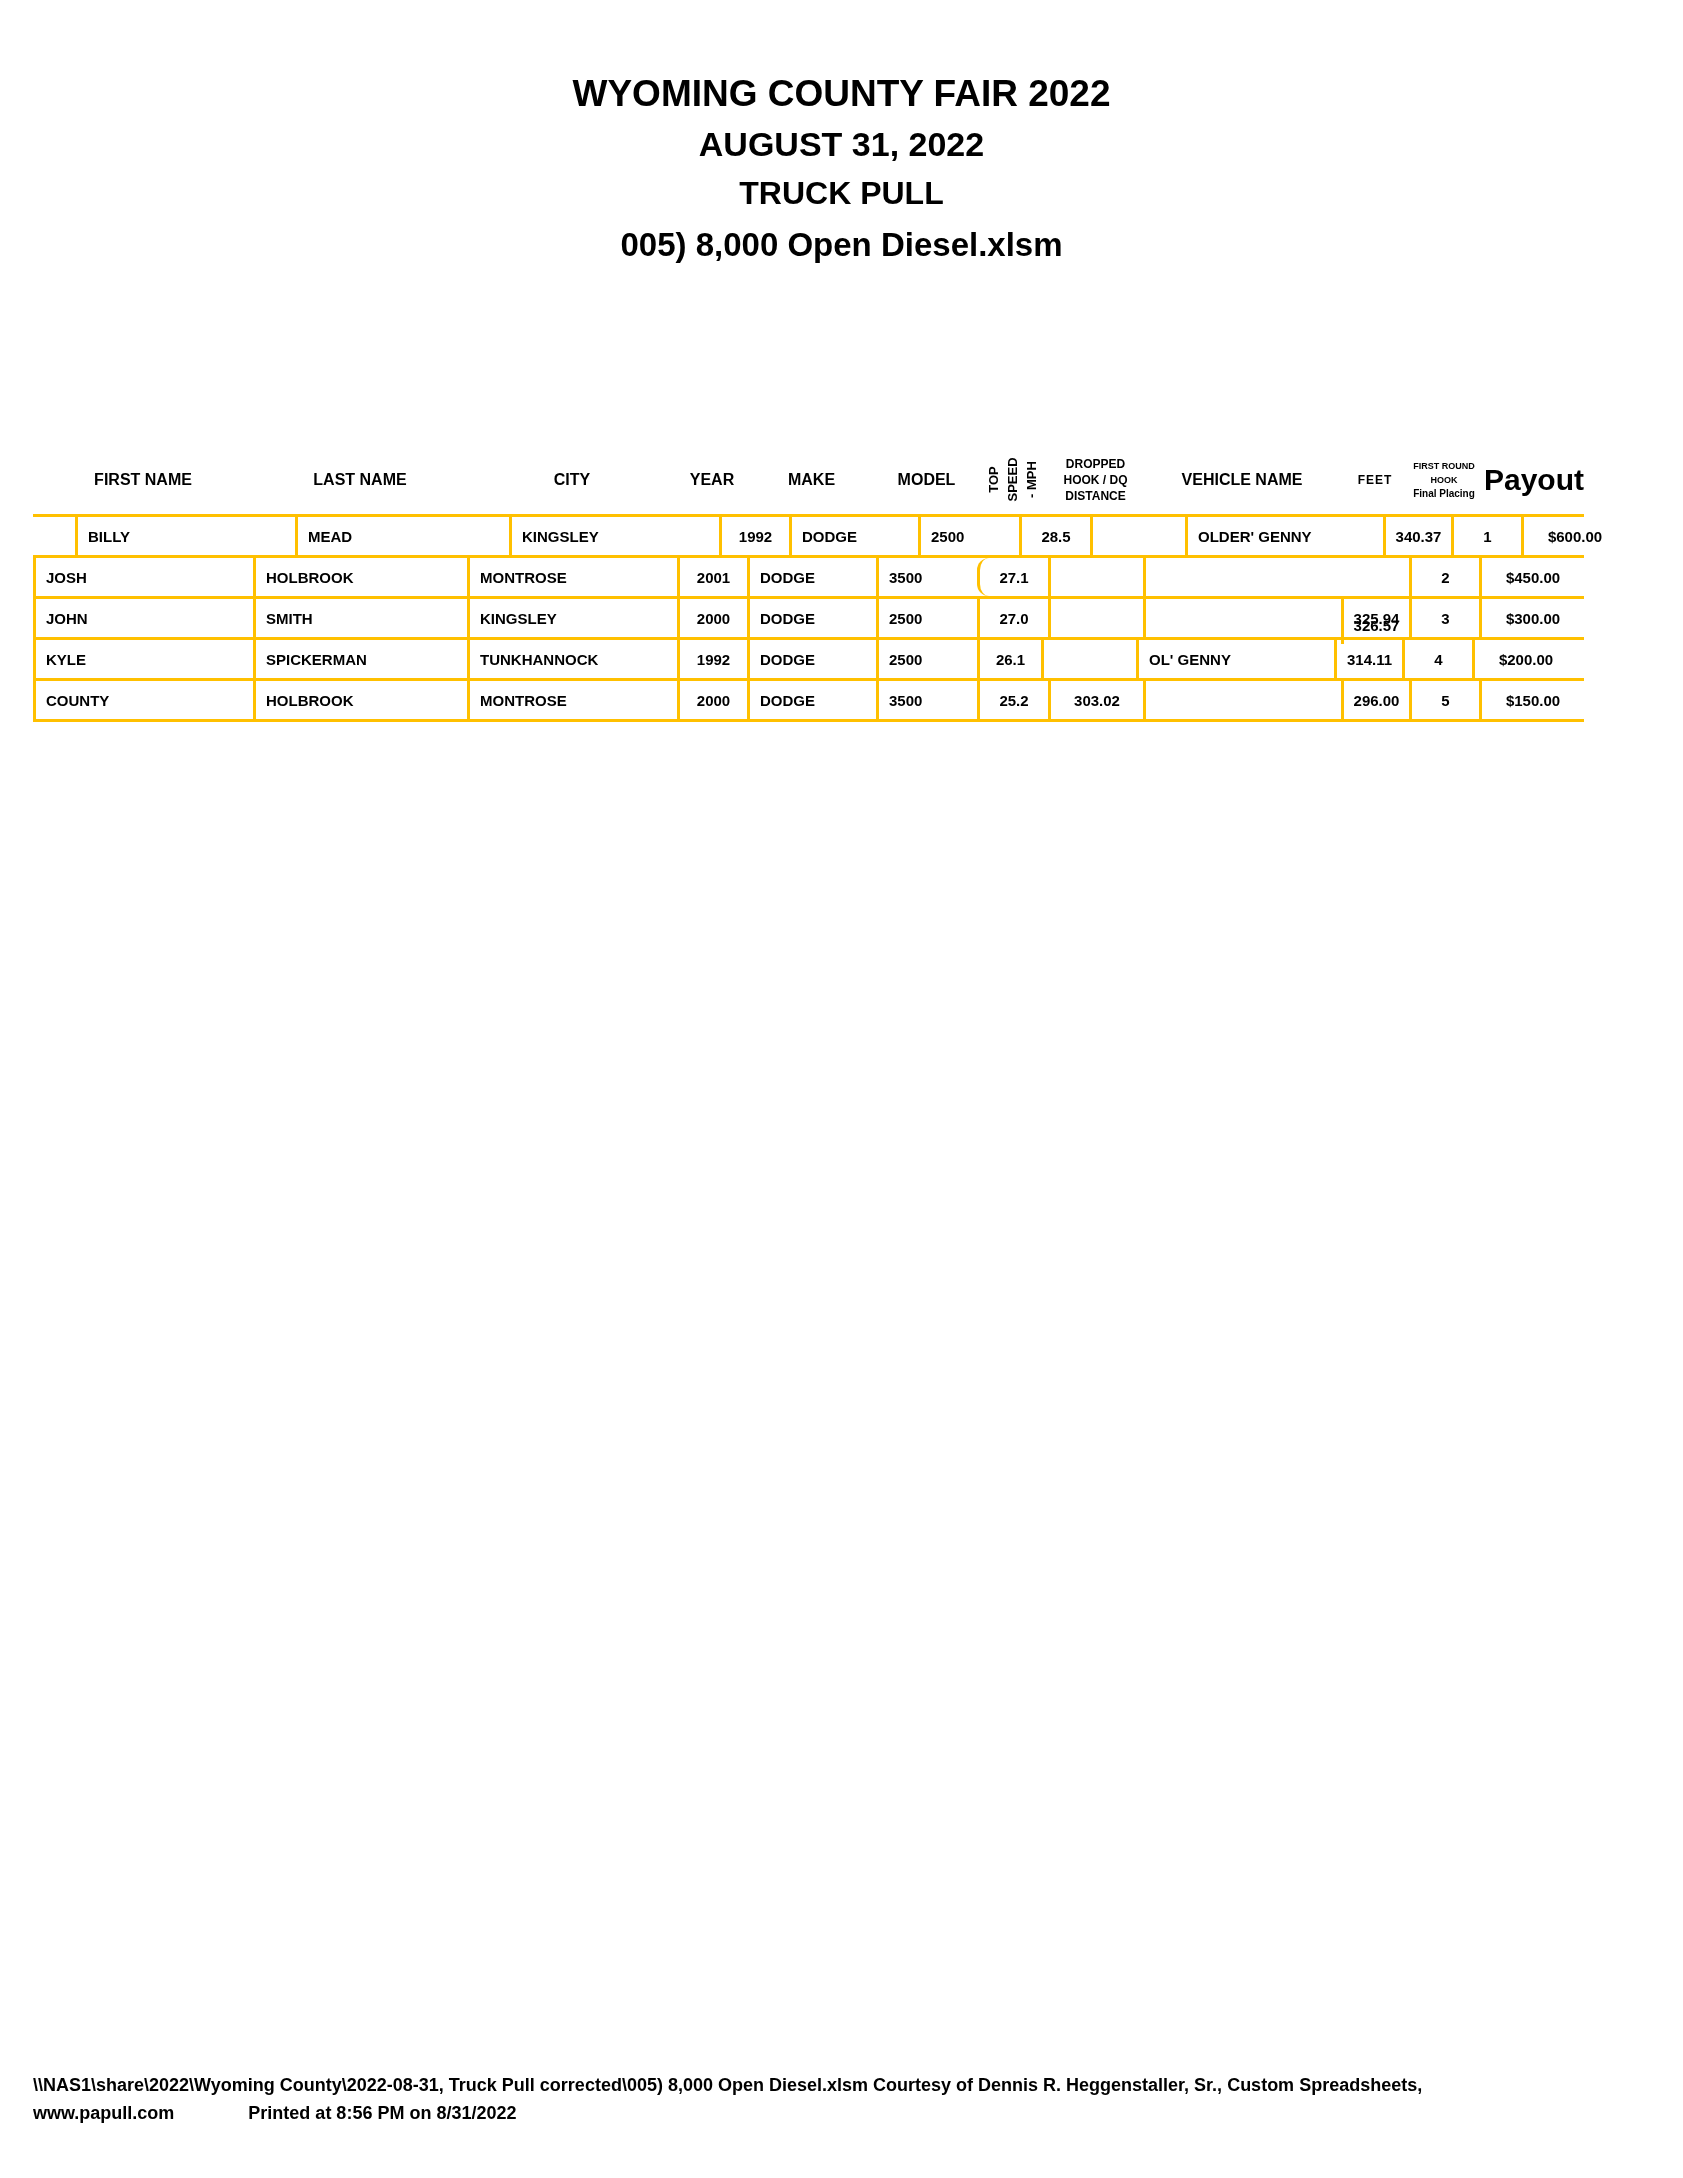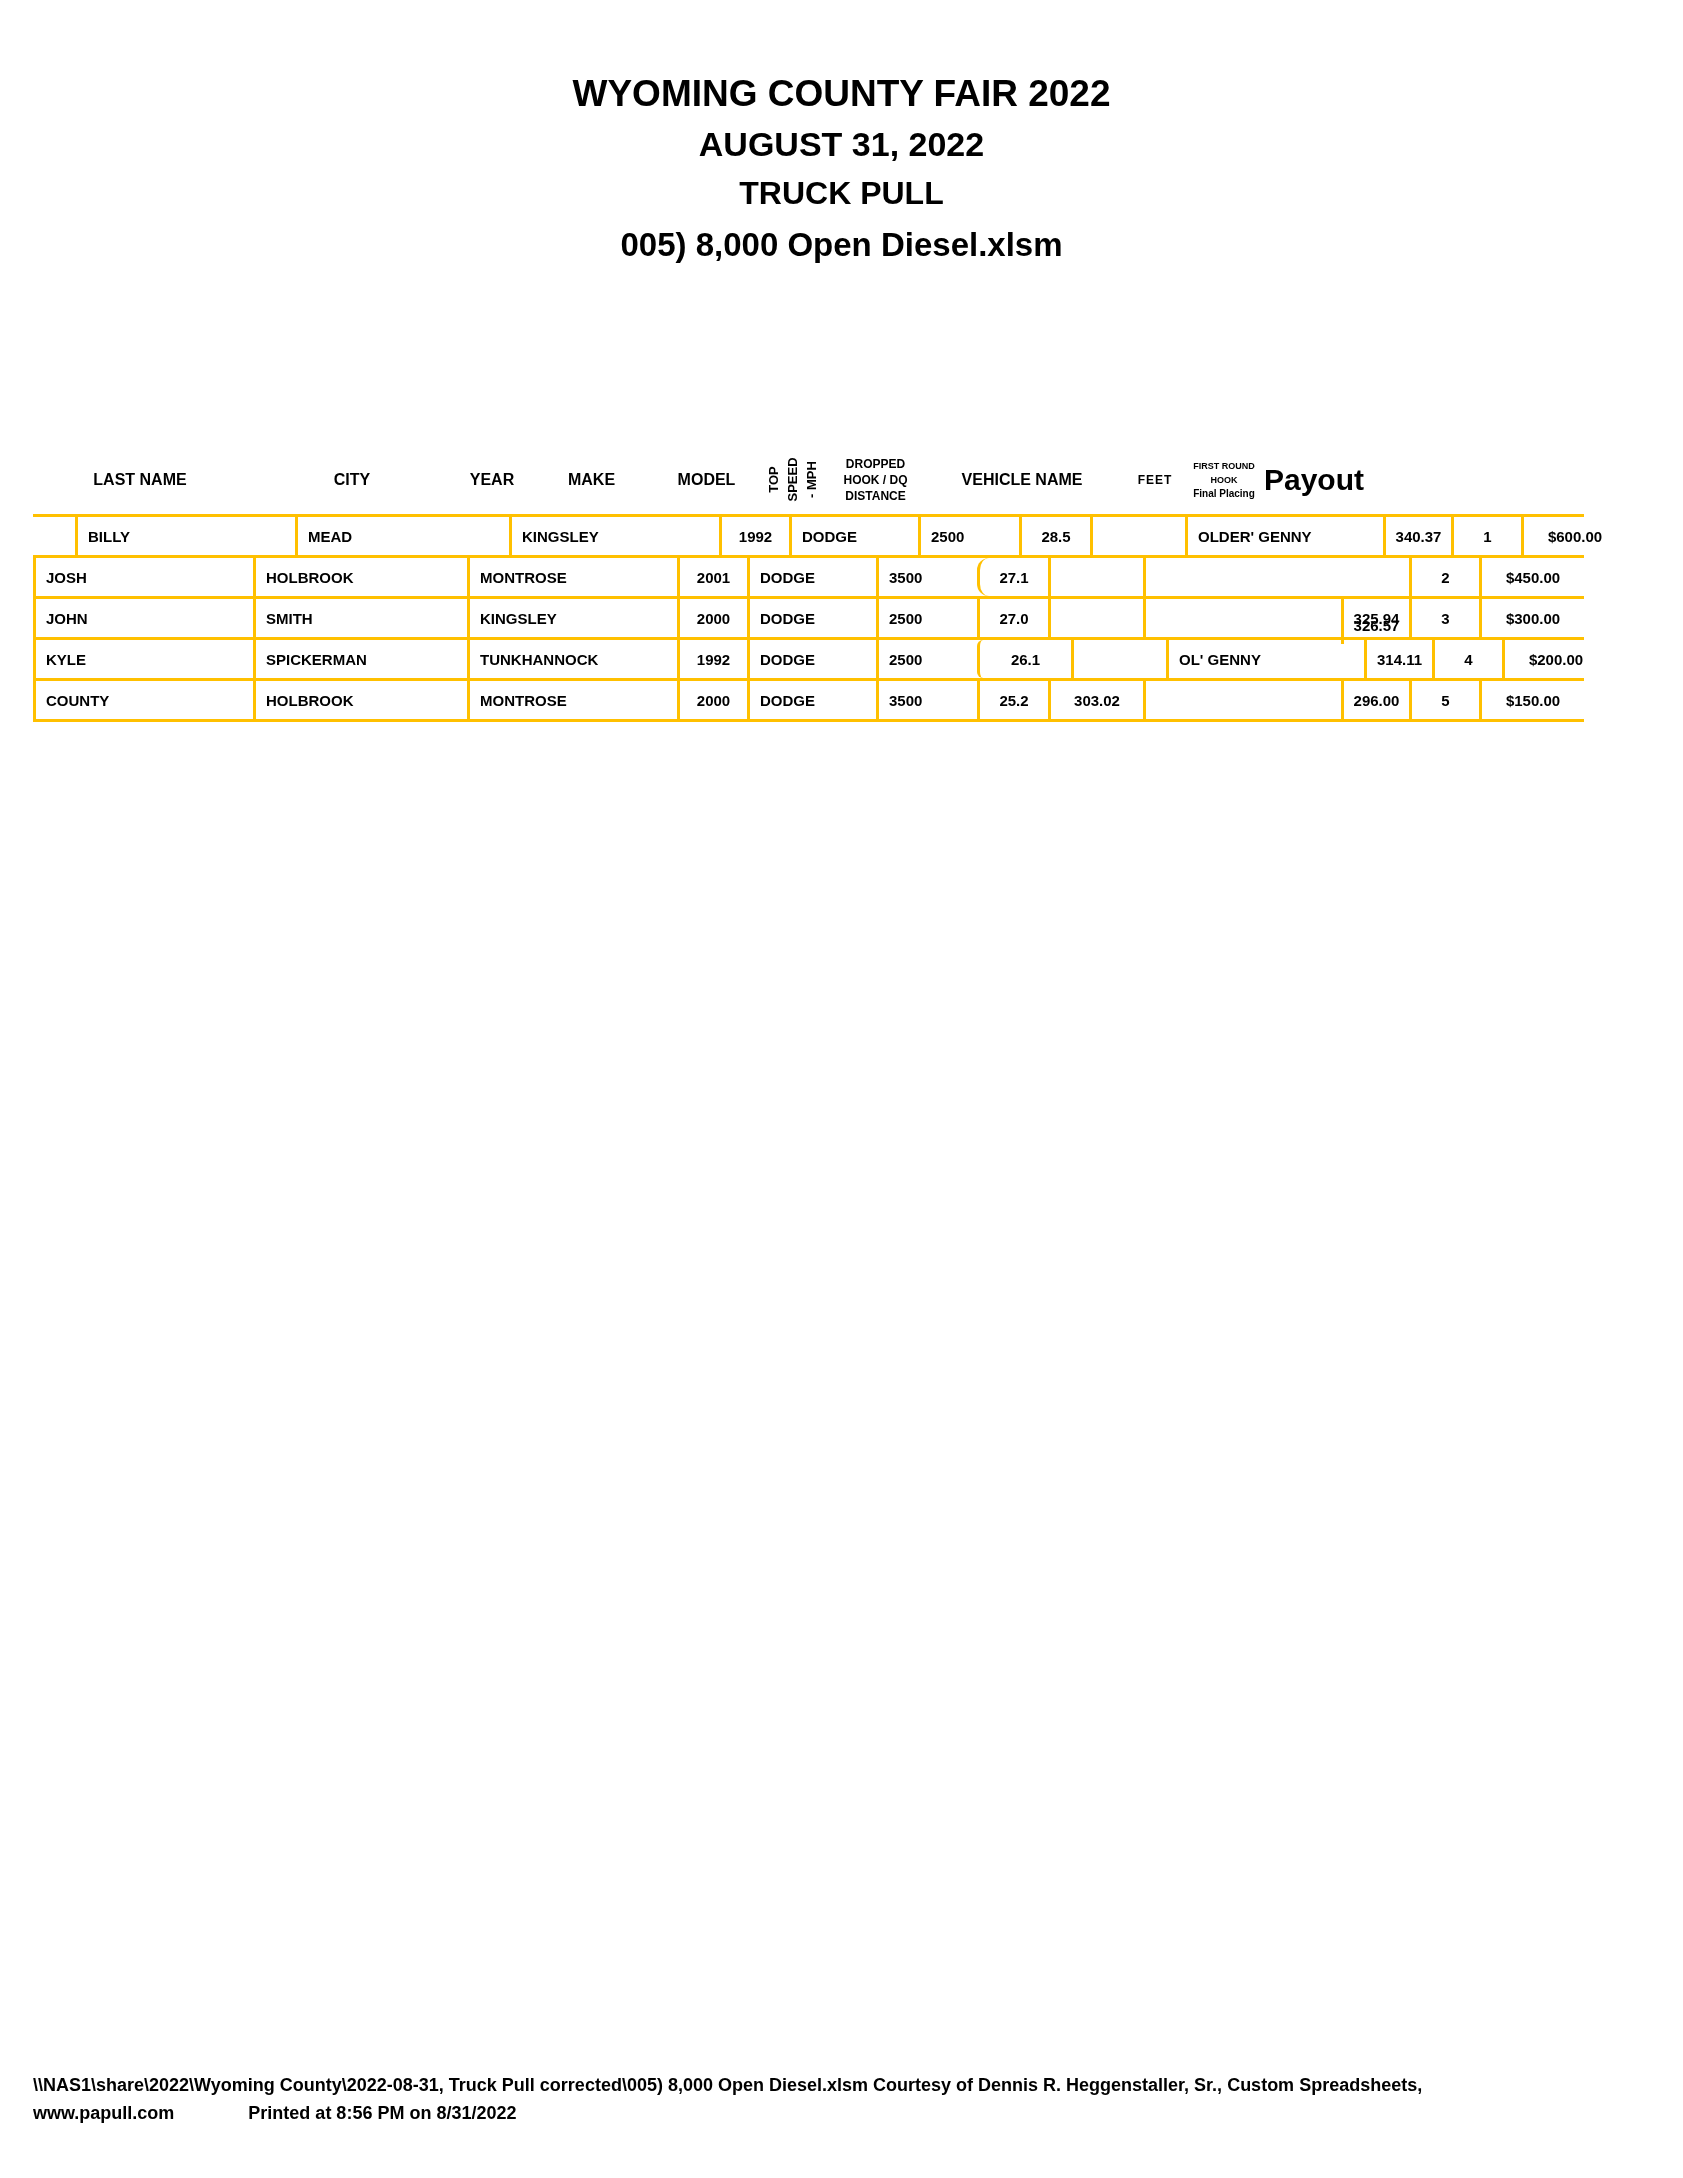--- a/index.html
+++ b/index.html
@@ -105,20 +105,23 @@
 
   <div class="title-block">
     <div class="t1">WYOMING COUNTY FAIR 2022</div>
     <div class="t2">AUGUST 31, 2022</div>
     <div class="t3">TRUCK PULL</div>
     <div class="t5">005) 8,000 Open Diesel.xlsm</div>
   </div>
 
   <div class="results-table">
     <div class="thead" id="thead">
+        <div class="hcell h-std" style="width: 220px;">
+          <span class="h-label">FIRST NAME</span>
+        </div>
         <div class="hcell h-std" style="width: 214px;">
           <span class="h-label">LAST NAME</span>
         </div>
         <div class="hcell h-std" style="width: 210px;">
           <span class="h-label">CITY</span>
         </div>
         <div class="hcell h-std" style="width: 70px;">
           <span class="h-label">YEAR</span>
         </div>
         <div class="hcell h-std" style="width: 129px;">
@@ -201,21 +204,21 @@
           <div class="tcell ac" style="width: 70px;">3</div>
           <div class="tcell ac" style="width: 105px;">$300.00</div>
         </div>
         <div class="trow">
           <div class="tcell al" style="width: 220px;">KYLE</div>
           <div class="tcell al" style="width: 214px;">SPICKERMAN</div>
           <div class="tcell al" style="width: 210px;">TUNKHANNOCK</div>
           <div class="tcell ac" style="width: 70px;">1992</div>
           <div class="tcell al" style="width: 129px;">DODGE</div>
           <div class="tcell al" style="width: 101px;">2500</div>
-          <div class="tcell ac" style="width: 94px; border-radius: 6px;">26.1</div>
+          <div class="tcell ac" style="width: 64px;">26.1</div>
           <div class="tcell ac" style="width: 95px;"></div>
           <div class="tcell al" style="width: 198px;">OL' GENNY</div>
           <div class="tcell ac" style="width: 68px;">314.11</div>
           <div class="tcell ac" style="width: 70px;">4</div>
           <div class="tcell ac" style="width: 105px;">$200.00</div>
         </div>
         <div class="trow">
           <div class="tcell al" style="width: 220px;">COUNTY</div>
           <div class="tcell al" style="width: 214px;">HOLBROOK</div>
           <div class="tcell al" style="width: 210px;">MONTROSE</div>

